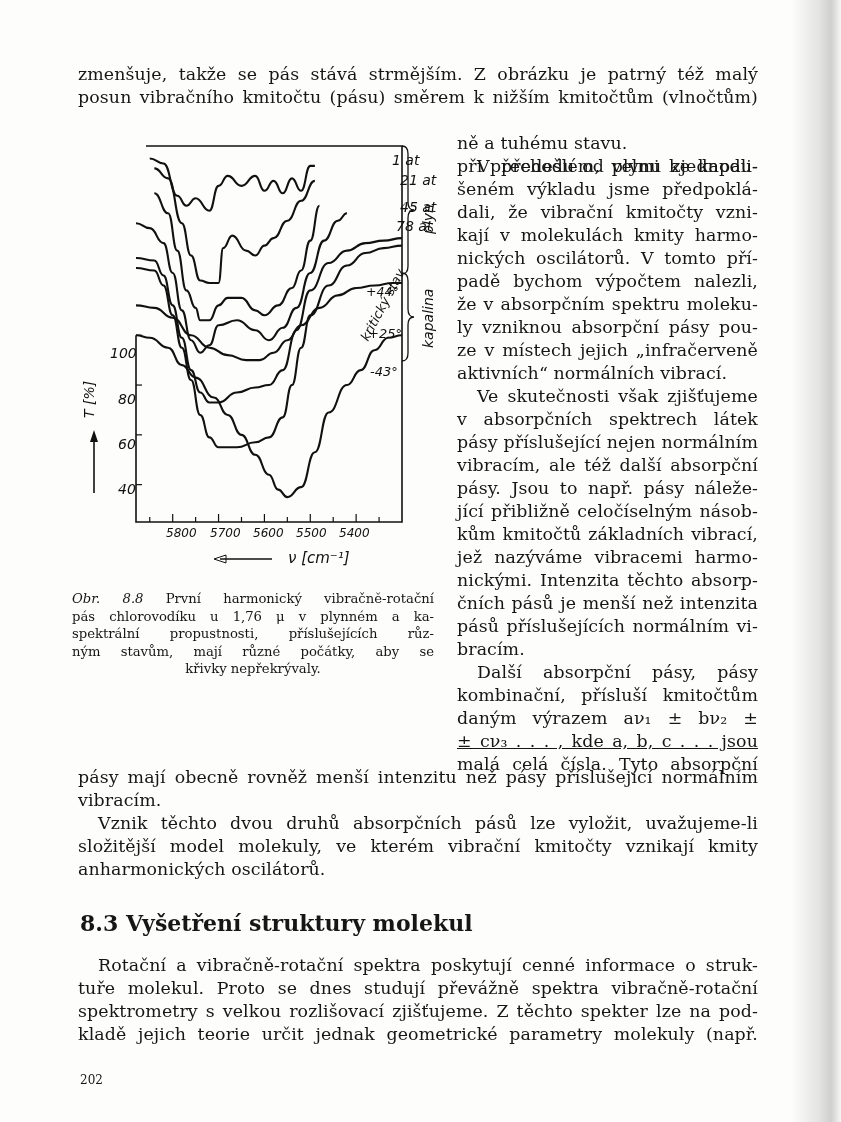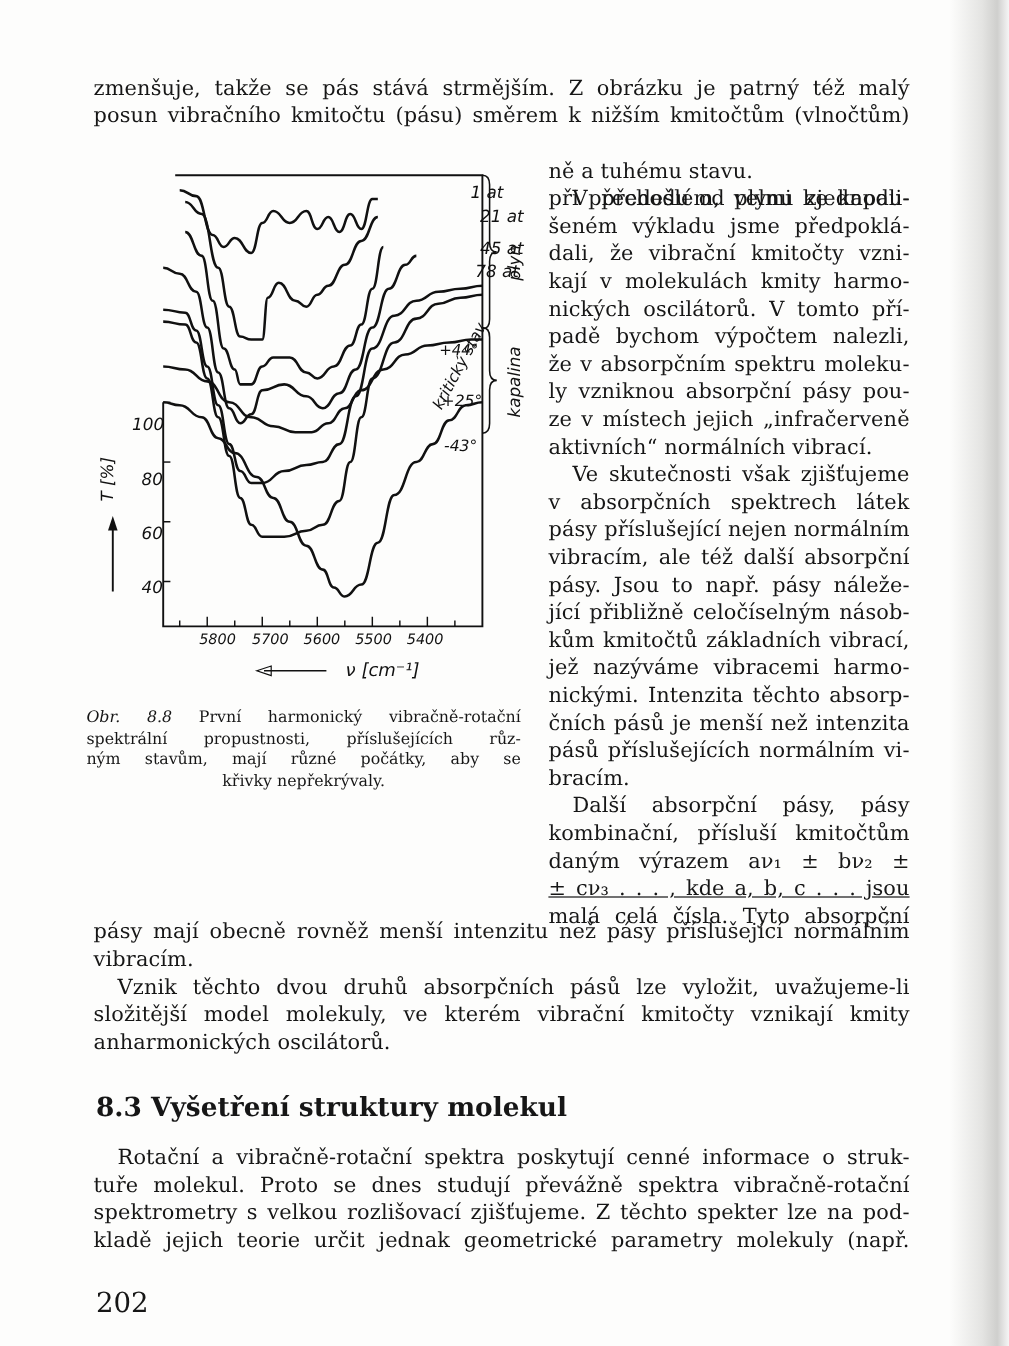--- a/index.html
+++ b/index.html
@@ -24,21 +24,21 @@
   .caption {
     position:absolute; left:72px; width:362px; top:590px;
     font-size:13.2px; line-height:17.6px; text-align:justify;
   }
   .caption .cl { display:block; text-align:justify; text-align-last:justify; white-space:nowrap; }
   .caption .cl.center { text-align:center; text-align-last:center; }
   .caption i { font-style:italic; }
   .heading {
     position:absolute; left:80px; top:910px; font-weight:bold; font-size:22px;
   }
-  .pagenum { position:absolute; left:80px; top:1073px; font-size:23px; }
+  .pagenum { position:absolute; left:80px; top:1073px; font-size:12px; }
   svg text { font-family:"DejaVu Sans", "Liberation Sans", sans-serif; font-style:italic; fill:#111; }
 </style>
 </head>
 <body>
 
 <div class="edge"></div>
 
 <div class="line full" style="top:63px">zmenšuje, takže se pás stává strmějším. Z obrázku je patrný též malý</div>
 <div class="line full" style="top:86px">posun vibračního kmitočtu (pásu) směrem k nižším kmitočtům (vlnočtům)</div>
 
@@ -103,20 +103,21 @@
   <text x="290" y="238" font-size="13">-43°</text>
 
   <path d="M322,8 q6,0 6,8 v48 q0,8 6,8 q-6,0 -6,8 v48 q0,8 -6,8" fill="none" stroke="#111" stroke-width="1.3"></path>
   <path d="M322,135 q6,0 6,8 v28 q0,8 6,8 q-6,0 -6,8 v28 q0,8 -6,8" fill="none" stroke="#111" stroke-width="1.3"></path>
   <text x="0" y="0" font-size="14" transform="translate(353,96) rotate(-90)">plyn</text>
   <text x="0" y="0" font-size="14" transform="translate(353,210) rotate(-90)">kapalina</text>
 </svg>
 
 <div class="caption">
   <span class="cl"><i>Obr. 8.8</i> <span>První harmonický vibračně-rotační</span></span>
+  <span class="cl">pás chlorovodíku u 1,76 μ v plynném a ka-</span>
   <span class="cl">spektrální propustnosti, příslušejících růz-</span>
   <span class="cl">ným stavům, mají různé počátky, aby se</span>
   <span class="cl center">křivky nepřekrývaly.</span>
 </div>
 
 <div id="rightcol">
     <div class="line right" style="top: 109px; margin-top: 46px;">při přechodu od plynu ke kapali-</div>
     <div class="line right last" style="top: 132px;">ně a tuhému stavu.</div>
     <div class="line right indent" style="top: 155px;">V předešlém, velmi zjednodu-</div>
     <div class="line right" style="top: 178px;">šeném výkladu jsme předpoklá-</div>

